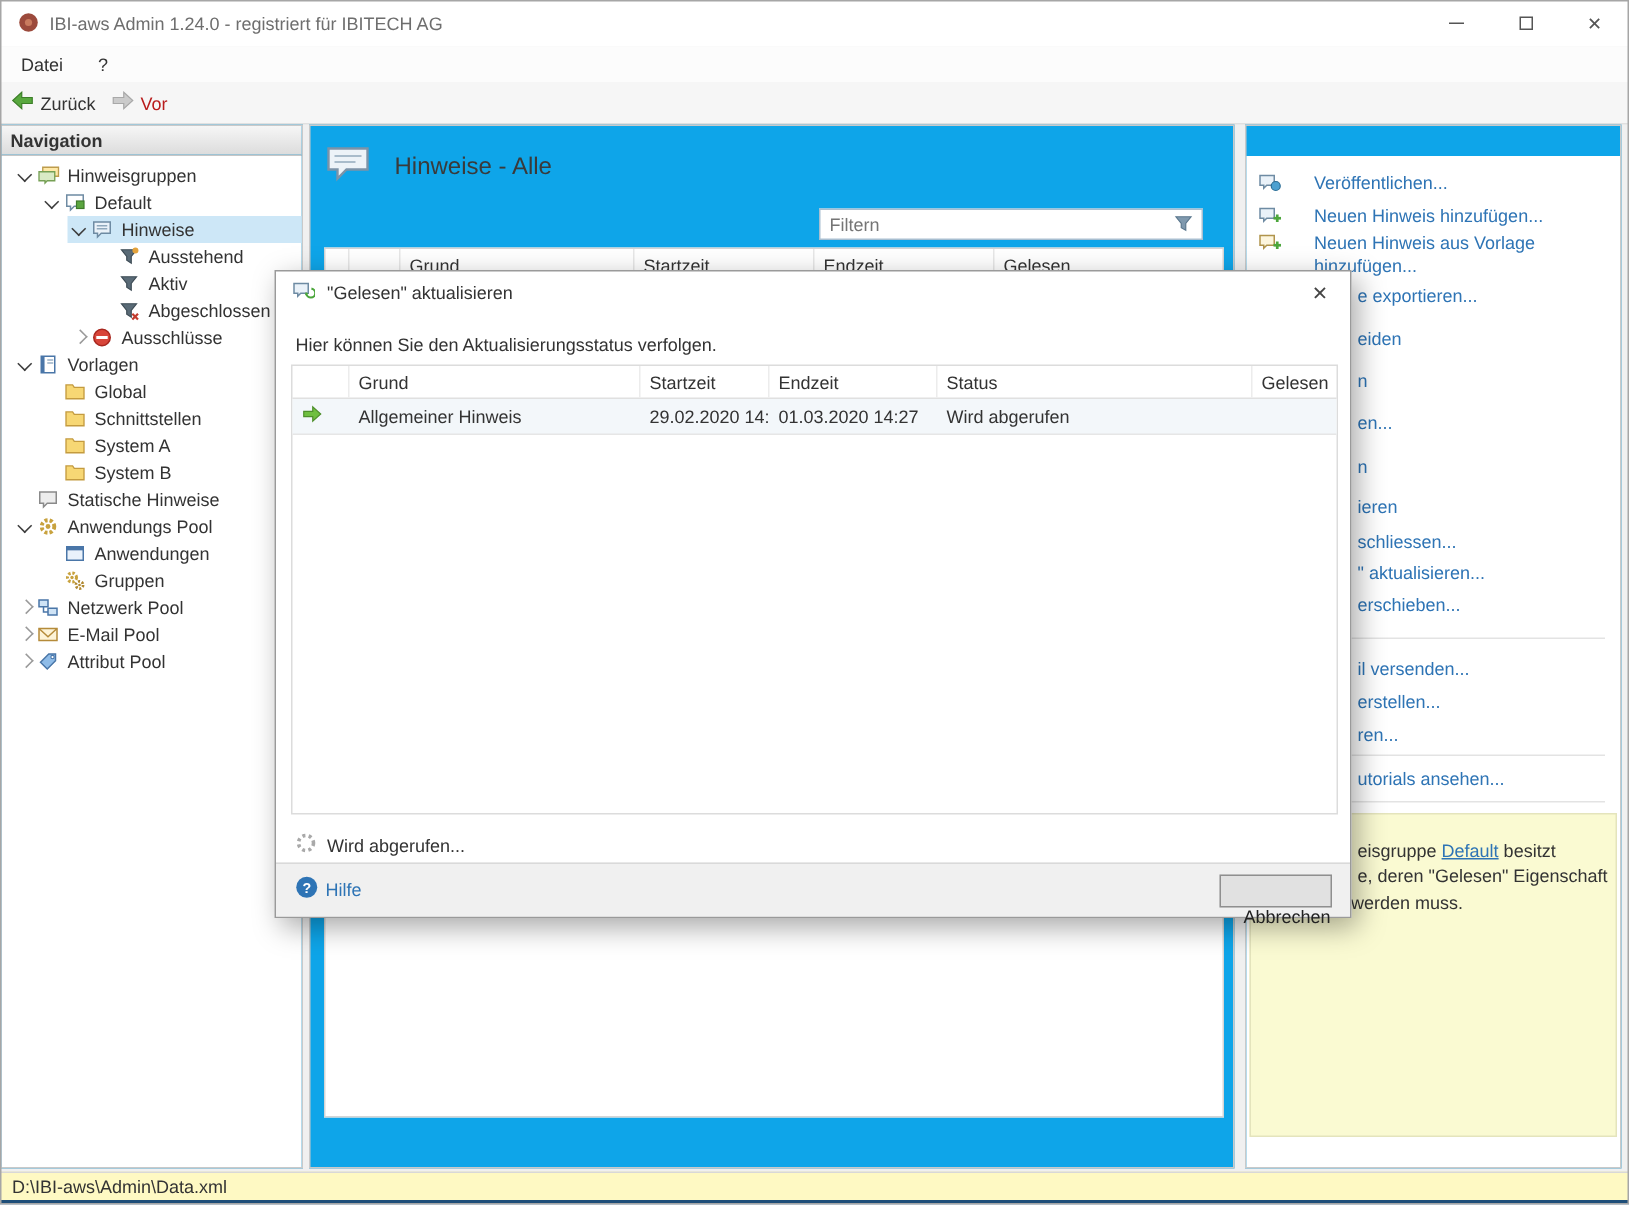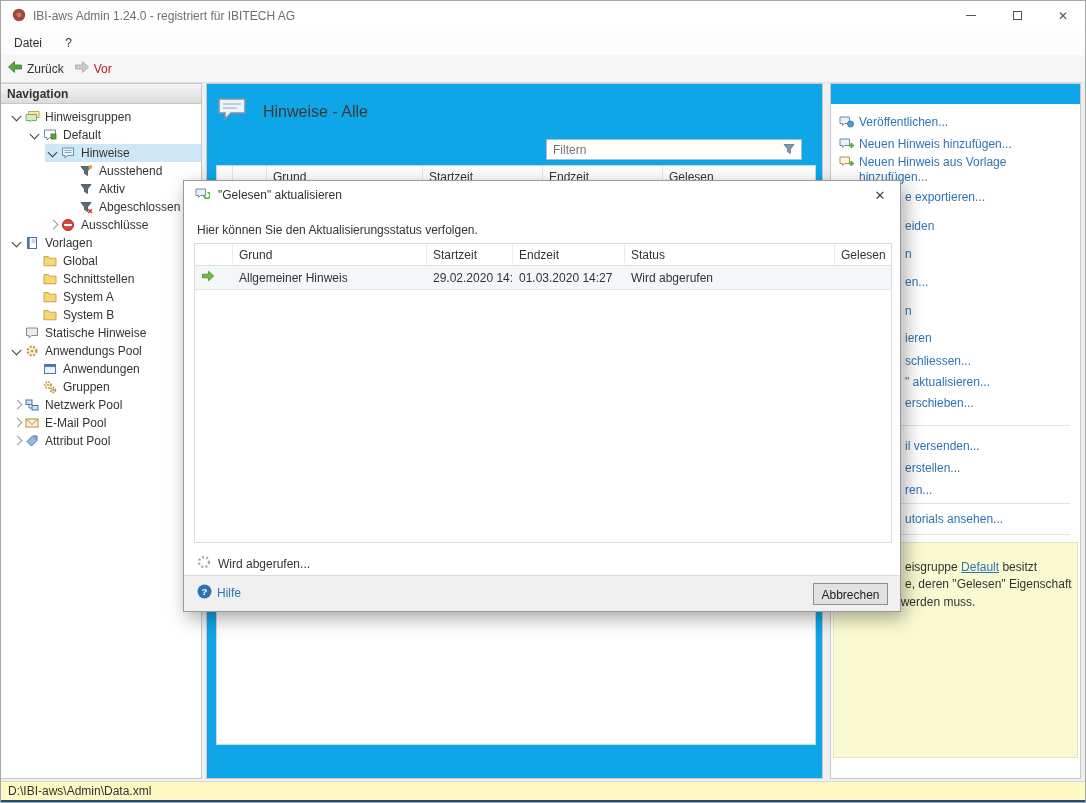--- a/index.html
+++ b/index.html
@@ -45,21 +45,21 @@
   .filterbox{position:absolute;left:339px;top:55px;width:256px;height:21px;border:1px solid #a8bed0;background:#fff;display:flex;align-items:center}
   .filterbox input{flex:1;border:0;outline:none;padding:0 6px;font:12px "Liberation Sans",sans-serif;color:#333;background:transparent}
   .funnel-btn{flex:0 0 24px;display:flex;align-items:center;justify-content:center;cursor:pointer;height:100%}
   .mtable{position:absolute;left:9px;top:81px;width:600px;height:580px;border:1px solid #d5d5d5;background:#fff}
   .mhead{display:flex;height:22px;border-bottom:1px solid #dedede}
   .mhc{padding:4px 0 0 6px;border-right:1px solid #e7e7e7;height:100%;cursor:pointer}
   .mc0{flex:0 0 16px}.mc1{flex:0 0 34px}.mc2{flex:0 0 156px}.mc3{flex:0 0 120px}.mc4{flex:0 0 120px}.mc5{flex:1;border-right:0}
 
   
   .acts{position:absolute;left:0;top:20px;right:0;bottom:0;background:#fff}
-  .act{position:absolute;left:8px;display:flex;gap:5px;align-items:flex-start;color:#2e74b5;cursor:pointer}
+  .act{position:absolute;left:8px;display:flex;gap:22px;align-items:flex-start;color:#2e74b5;cursor:pointer}
   .act .lbl{line-height:15px}
   .frag{position:absolute;left:74px;color:#2e74b5;line-height:15px;white-space:nowrap;cursor:pointer}
   .sep{position:absolute;left:8px;right:10px;border-top:1px solid #e3e3e3}
   .infobox{position:absolute;left:2px;top:438px;width:245px;height:216px;background:#fafad2;border:1px solid #e4e4bc}
   .infoline{position:absolute;color:#333;white-space:nowrap}
   .infolink{color:#2e74b5;text-decoration:underline;cursor:pointer}
 
   
   .dialog{position:absolute;left:183px;top:180px;width:718px;height:432px;background:#fff;
           border:1px solid #9a9a9a;box-shadow:4px 6px 18px rgba(0,0,0,.35);z-index:50}
@@ -70,21 +70,21 @@
   .dtable{position:absolute;left:10px;top:62px;width:698px;height:300px;border:1px solid #dcdcdc;background:#fff}
   .dhead{display:flex;height:22px;border-bottom:1px solid #e0e0e0}
   .dhc{padding:4px 0 0 6px;height:100%;border-right:1px solid #ececec;cursor:pointer}
   .dc0{flex:0 0 38px}.dc1{flex:0 0 194px}.dc2{flex:0 0 86px}.dc3{flex:0 0 112px}.dc4{flex:0 0 210px}.dc5{flex:1;border-right:0}
   .drow{display:flex;height:24px;align-items:center;background:#f3f7fa;border-bottom:1px solid #e6e6e6;cursor:default}
   .drc{padding-left:6px;white-space:nowrap;overflow:hidden}
   .dlg-progress{position:absolute;left:13px;top:374px;display:flex;align-items:center;gap:7px}
   .dlg-footer{position:absolute;left:0;right:0;bottom:0;height:36px;background:#f0f0f0;border-top:1px solid #d9d9d9}
   .help-link{position:absolute;left:13px;top:8px;display:flex;align-items:center;gap:5px;color:#2e74b5;cursor:pointer}
   .btn{position:absolute;right:12px;top:7px;width:75px;height:22px;background:#e1e1e1;border:1px solid #8f8f8f;
-       text-align:center;padding-top:4px;cursor:pointer;color:#222}
+       text-align:right;padding-top:20px;cursor:pointer;color:#222}
 
   
   .statusbar{left:0;top:781px;width:1086px;height:19px;background:#fef9c3;border-top:1px solid #d8d8d8;padding:2px 0 0 8px}
   .bottomstrip{left:0;top:800px;width:1086px;height:3px;background:#1e4e79}
 </style>
 </head>
 <body>
 
 <div class="frame"></div>
 

